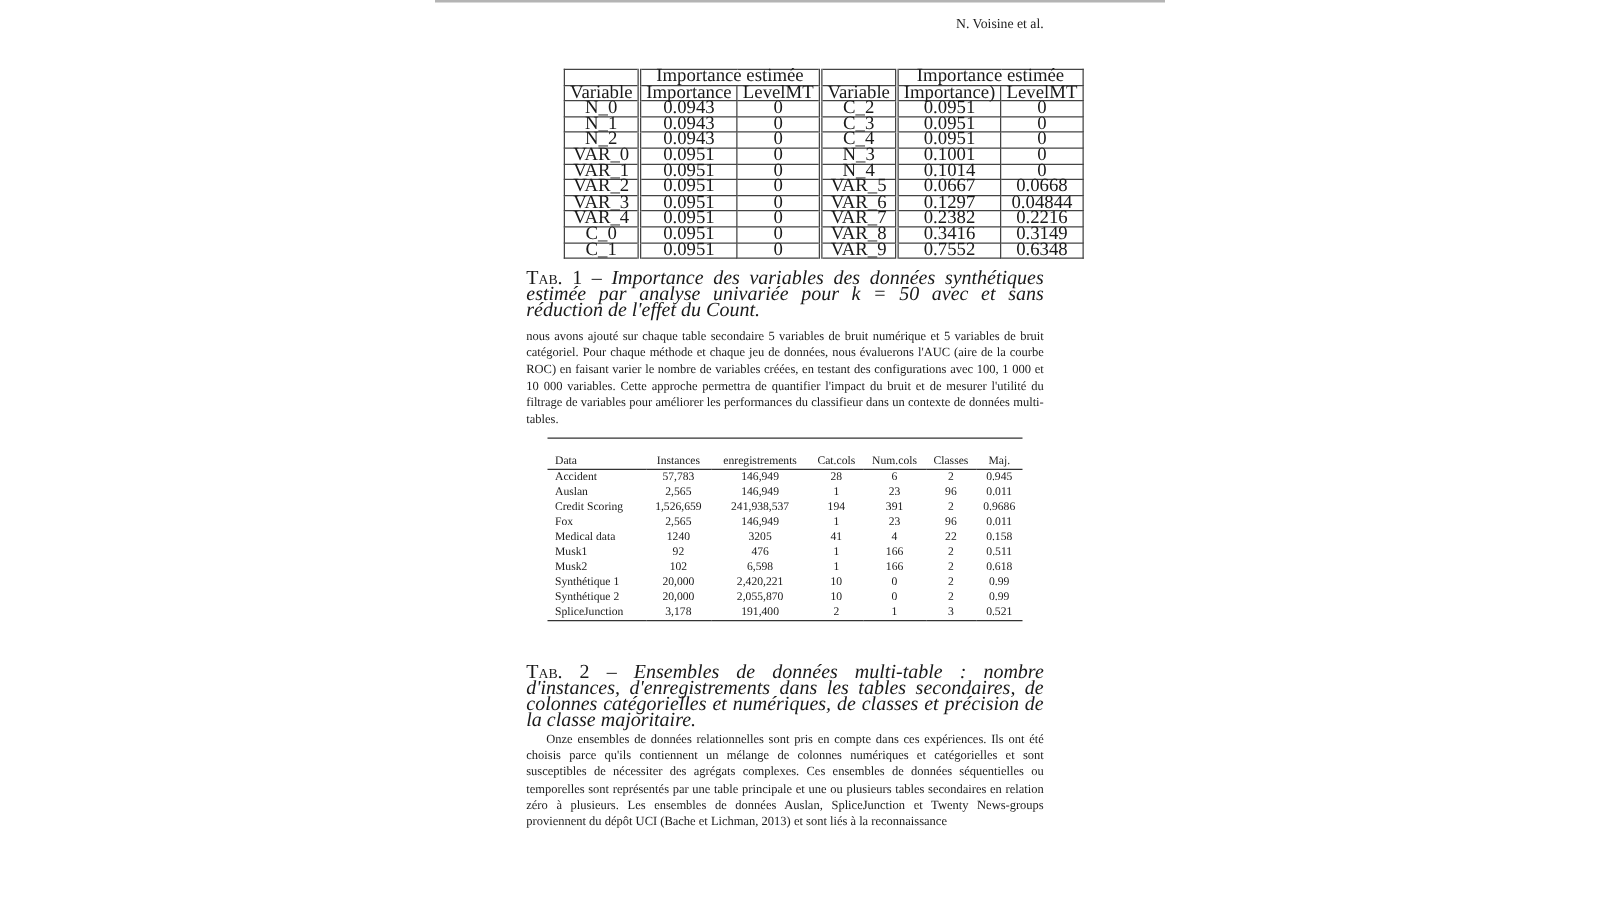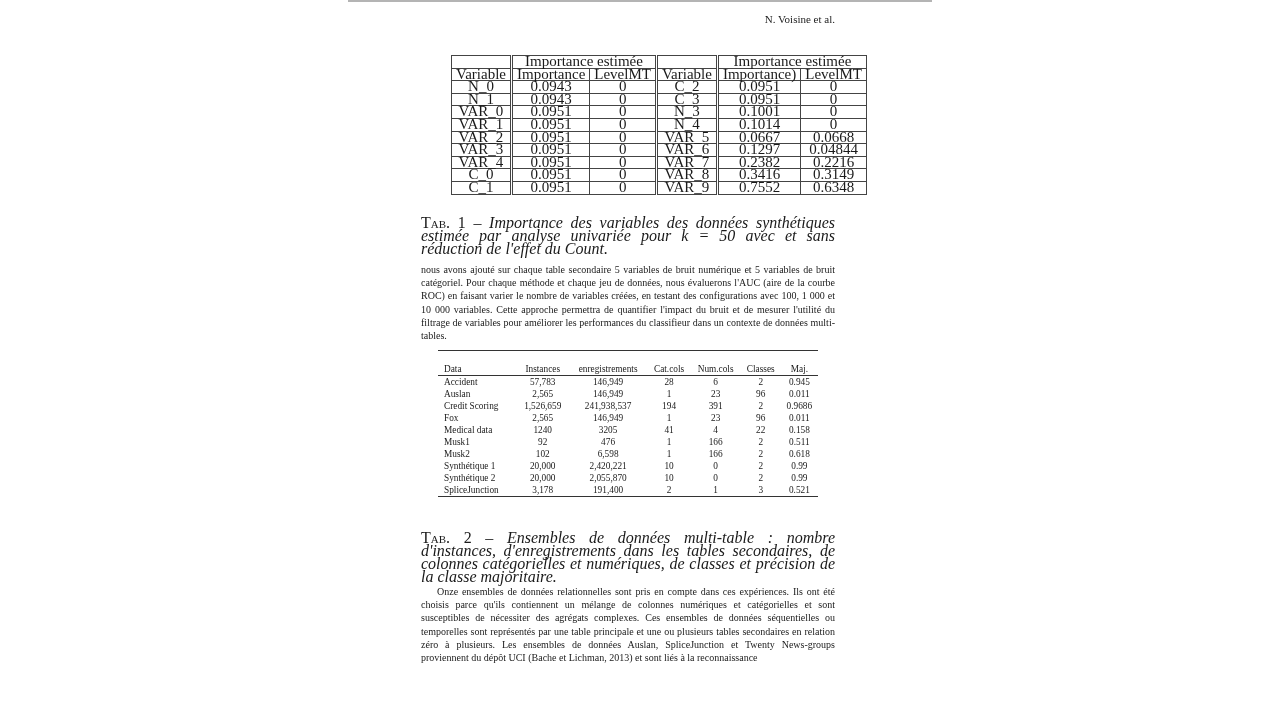--- a/index.html
+++ b/index.html
@@ -155,20 +155,28 @@
       </tr>
       <tr>
         <td>N_1</td>
         <td class="dbl-left">0.0943</td>
         <td>0</td>
         <td class="dbl-left">C_3</td>
         <td class="dbl-left">0.0951</td>
         <td>0</td>
       </tr>
       <tr>
+        <td>N_2</td>
+        <td class="dbl-left">0.0943</td>
+        <td>0</td>
+        <td class="dbl-left">C_4</td>
+        <td class="dbl-left">0.0951</td>
+        <td>0</td>
+      </tr>
+      <tr>
         <td>VAR_0</td>
         <td class="dbl-left">0.0951</td>
         <td>0</td>
         <td class="dbl-left">N_3</td>
         <td class="dbl-left">0.1001</td>
         <td>0</td>
       </tr>
       <tr>
         <td>VAR_1</td>
         <td class="dbl-left">0.0951</td>

